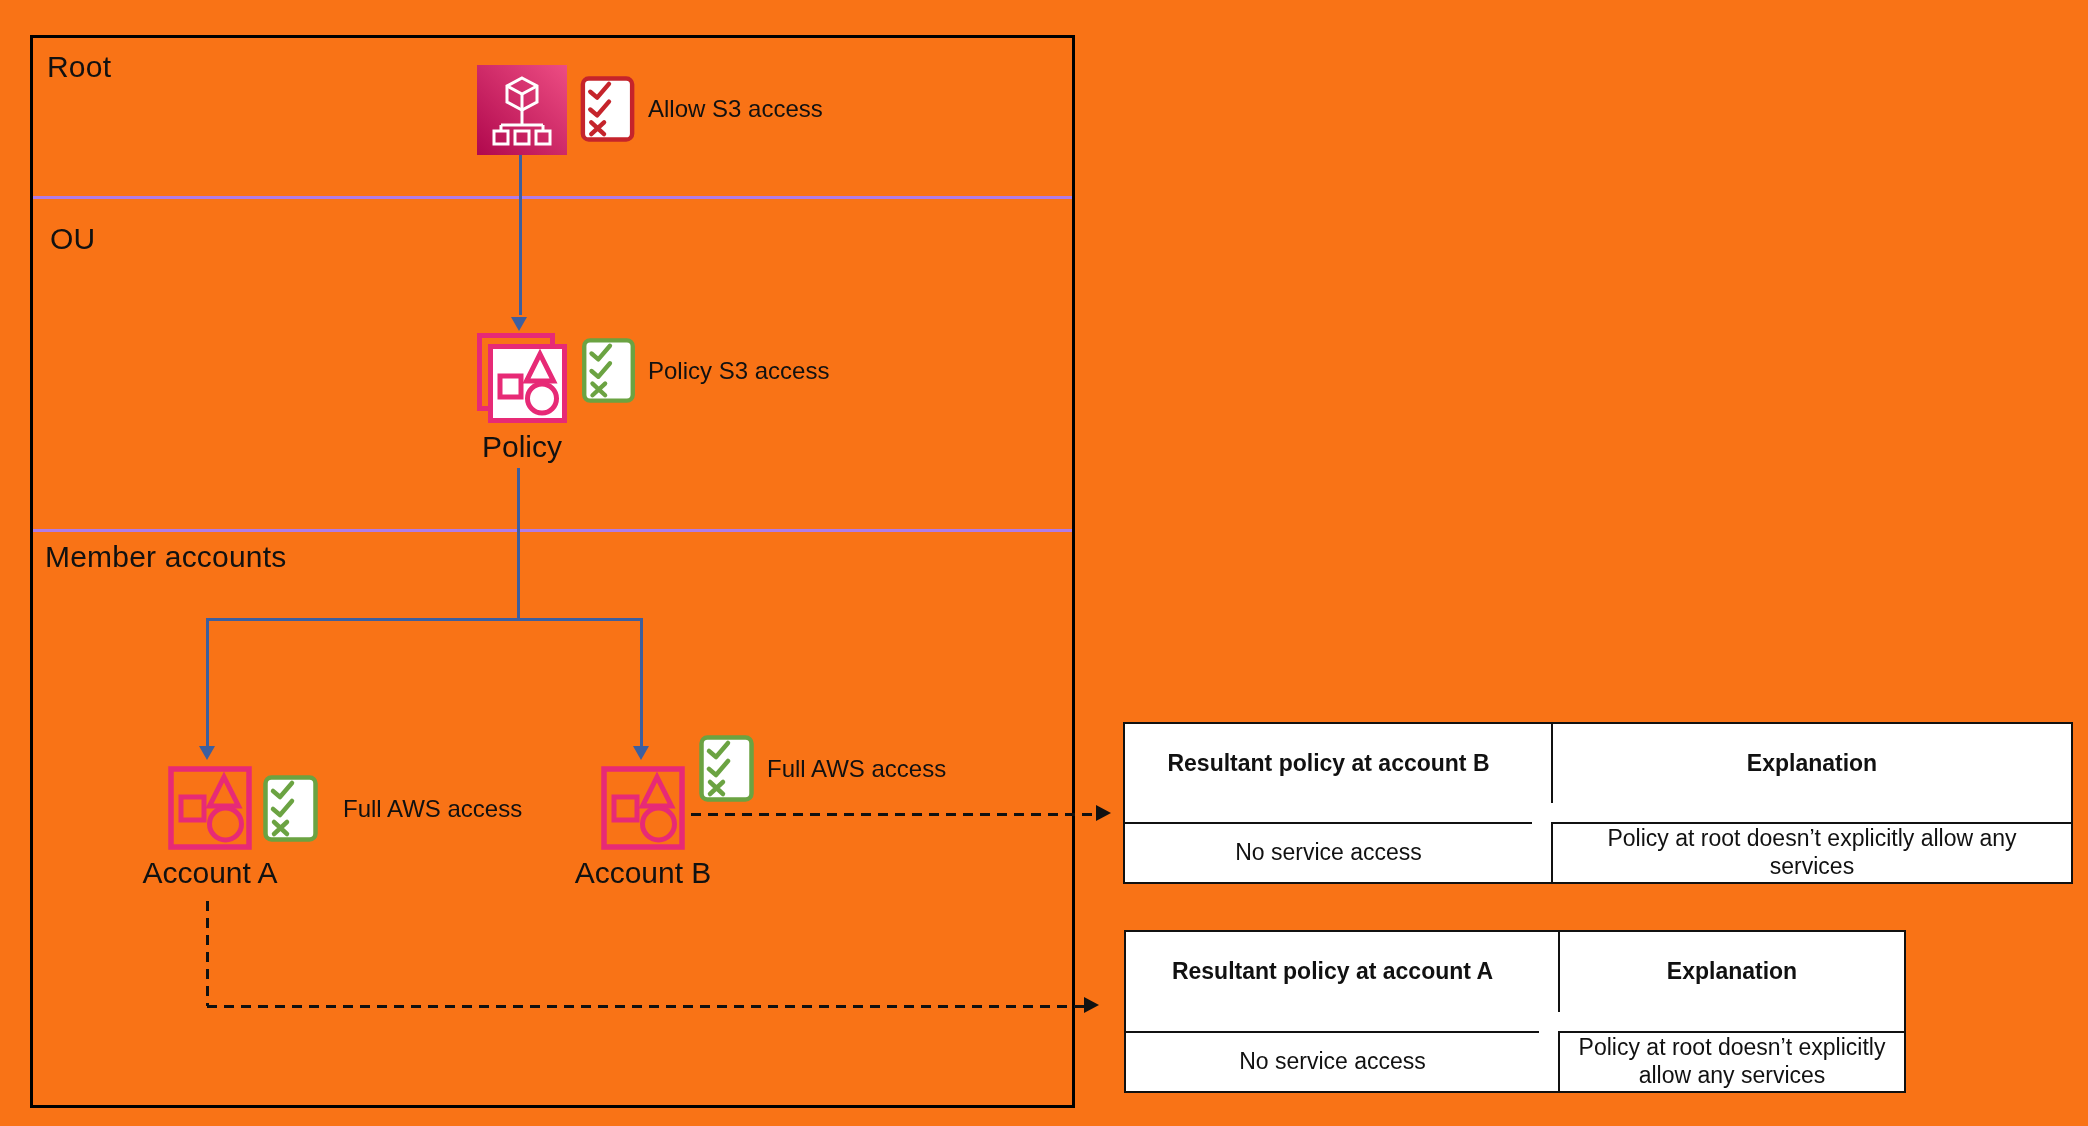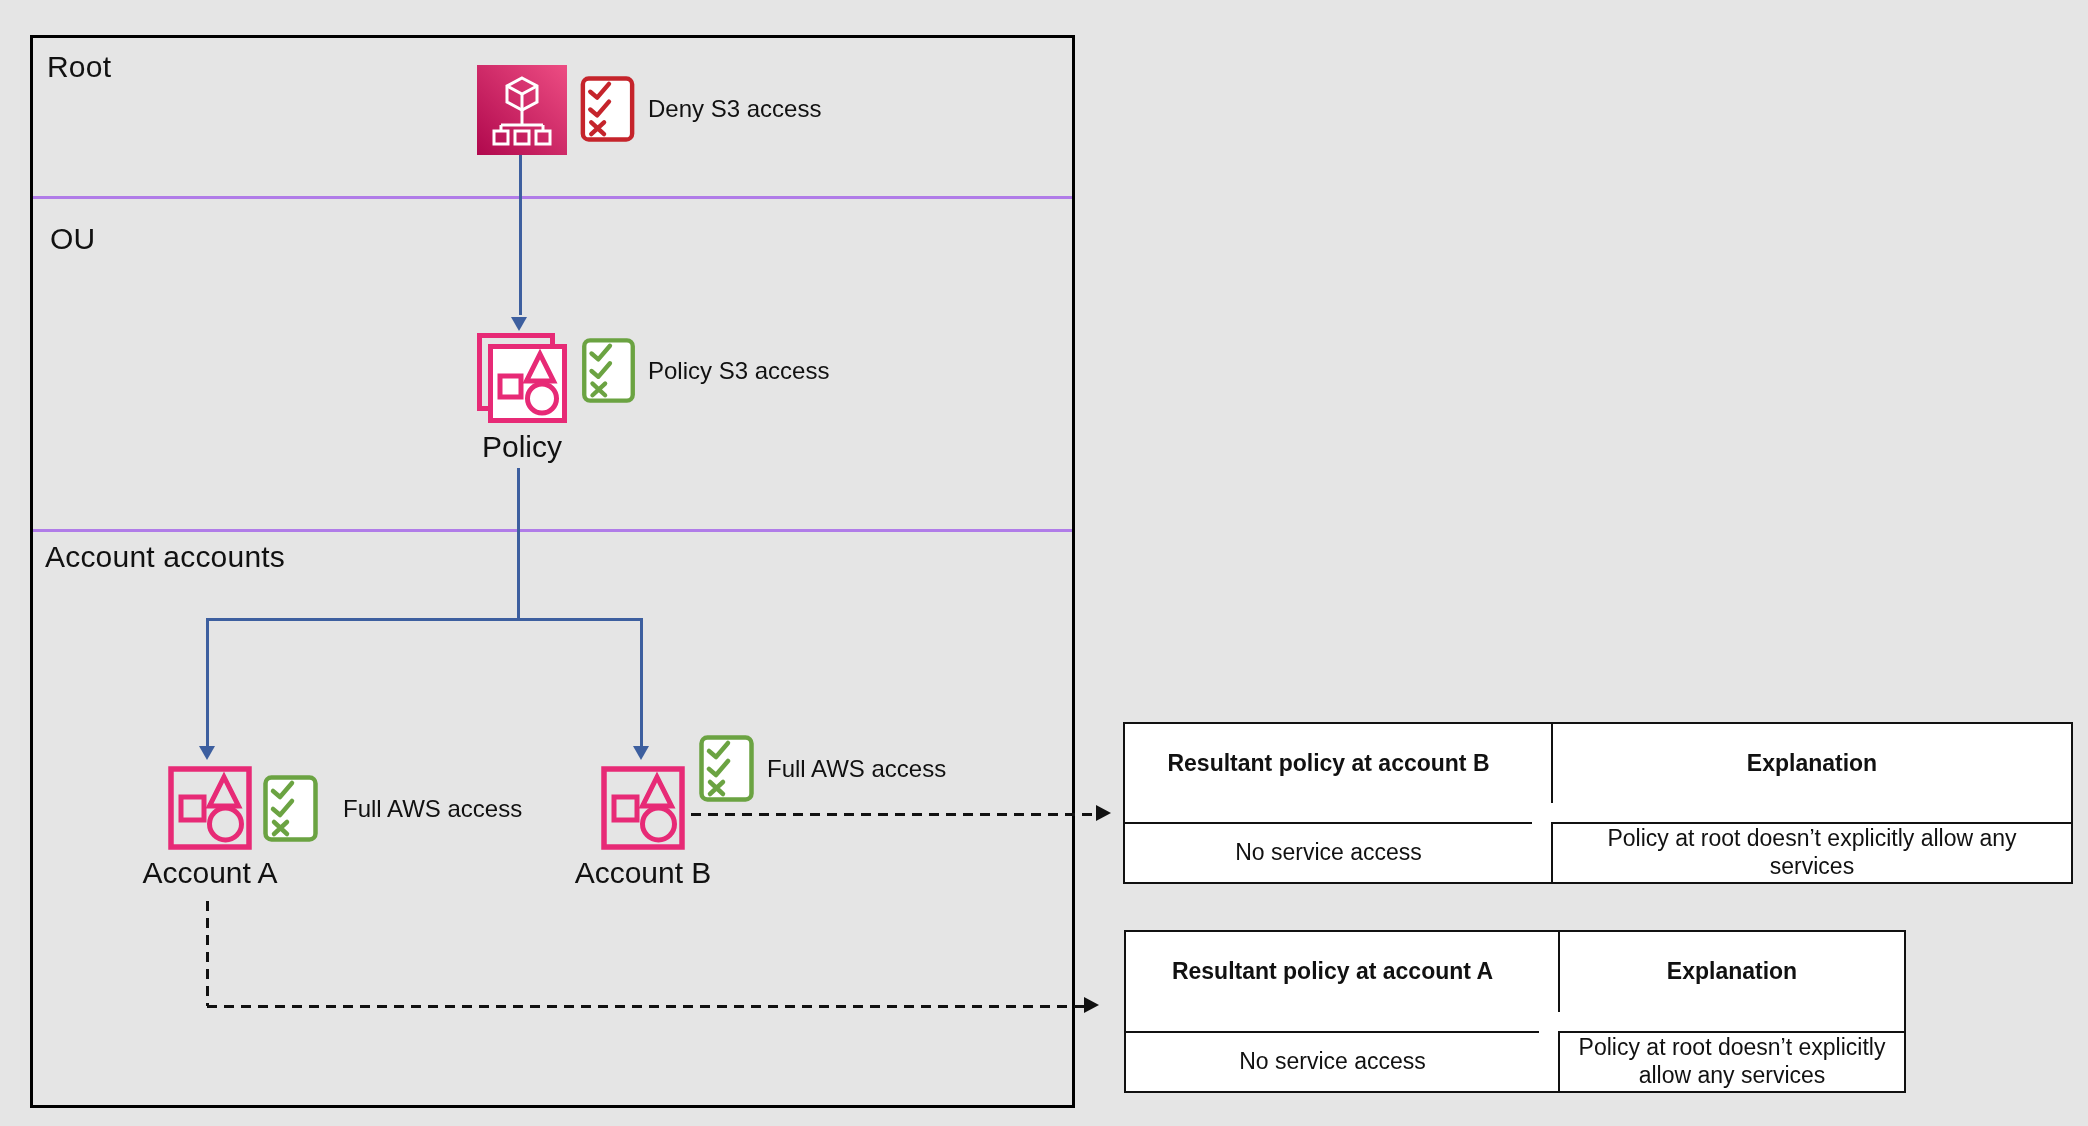--- a/index.html
+++ b/index.html
@@ -2,21 +2,21 @@
 <html style="--pink: #e72a76; --green: #6ba342; --red: #c5242b; --blue: #3d5f9f; --purple: #b07ce8; --grad_dark: #b0084d; --grad_light: #ed4d83;"><head>
 <meta charset="utf-8">
 <style>
   :root{
     --pink:#e72a76; --green:#6ba342; --red:#c5242b; --blue:#3d5f9f;
     --purple:#b07ce8; --ink:#111111;
     --grad_dark:#b0084d; --grad_light:#ed4d83;
   }
   html,body{margin:0;padding:0;background:#ffffff;}
   #canvas{
-    position:relative; width:2088px; height:1126px; background:#e5e5e5;
+    position:relative; width:2088px; height:1126px; background:#f97316;
     font-family:"Liberation Sans","DejaVu Sans",sans-serif; color:var(--ink);
     overflow:hidden;
   }
   .abs{position:absolute;}
 
   
   .org-box{left:30px; top:35px; width:1045px; height:1073px; border:3px solid #000; box-sizing:border-box;}
   .divider{left:33px; width:1039px; height:3px; background:var(--purple);}
   .divider.d1{top:196px;} .divider.d2{top:529px;}
   .section-label{font-size:30px; letter-spacing:0.2px;}
@@ -90,21 +90,21 @@
 <body>
 
 <div id="canvas">
 
   <div class="abs org-box"></div>
   <div class="abs divider d1"></div>
   <div class="abs divider d2"></div>
 
   <div class="abs section-label lbl-root">Root</div>
   <div class="abs section-label lbl-ou">OU</div>
-  <div class="abs section-label lbl-member">Account accounts</div>
+  <div class="abs section-label lbl-member">Member accounts</div>
 
   <div class="abs root-icon">
     <svg viewBox="0 0 90 90">
       <g class="s-white" stroke-width="3">
         <path d="M45 13 L60 21 L60 37 L45 45 L30 37 L30 21 Z"></path>
         <path d="M30 21 L45 29 L60 21"></path>
         <path d="M45 29 L45 45"></path>
         <path d="M45 45 L45 60"></path>
         <path d="M24 60 L66 60"></path>
         <path d="M24 60 L24 66"></path>
@@ -114,21 +114,21 @@
         <rect x="59" y="66" width="14" height="13"></rect>
       </g>
     </svg>
   </div>
   <svg class="abs checklist chk-root" viewBox="0 0 55 67">
     <rect class="chk-box s-red" x="2.5" y="2.5" width="50" height="62" rx="6" stroke-width="4.5"></rect>
     <path class="mark s-red" stroke-width="4.5" d="M10 16 L17 22 L29 8"></path>
     <path class="mark s-red" stroke-width="4.5" d="M10 34 L17 40 L29 26"></path>
     <path class="mark s-red" stroke-width="4.5" d="M11 47 L24 59 M24 47 L11 59"></path>
   </svg>
-  <div class="abs policy-label pl-root">Deny S3 access</div>
+  <div class="abs policy-label pl-root">Allow S3 access</div>
 
   <div class="abs bline v1"></div>
   <div class="abs arrow-down ah1"></div>
 
   <svg class="abs ou-icon node-svg" viewBox="0 0 90 90">
     <rect class="s-pink" x="2.5" y="2.5" width="73" height="73" stroke-width="5"></rect>
     <rect class="s-pink-f" x="13.5" y="13.5" width="74" height="74" stroke-width="5"></rect>
     <rect class="s-pink" x="23" y="43" width="21" height="21" stroke-width="5"></rect>
     <path class="s-pink" stroke-width="5" d="M63 21 L76.5 48 L49.5 48 Z"></path>
     <circle class="s-pink" cx="65" cy="65.5" r="14.5" stroke-width="5"></circle>

